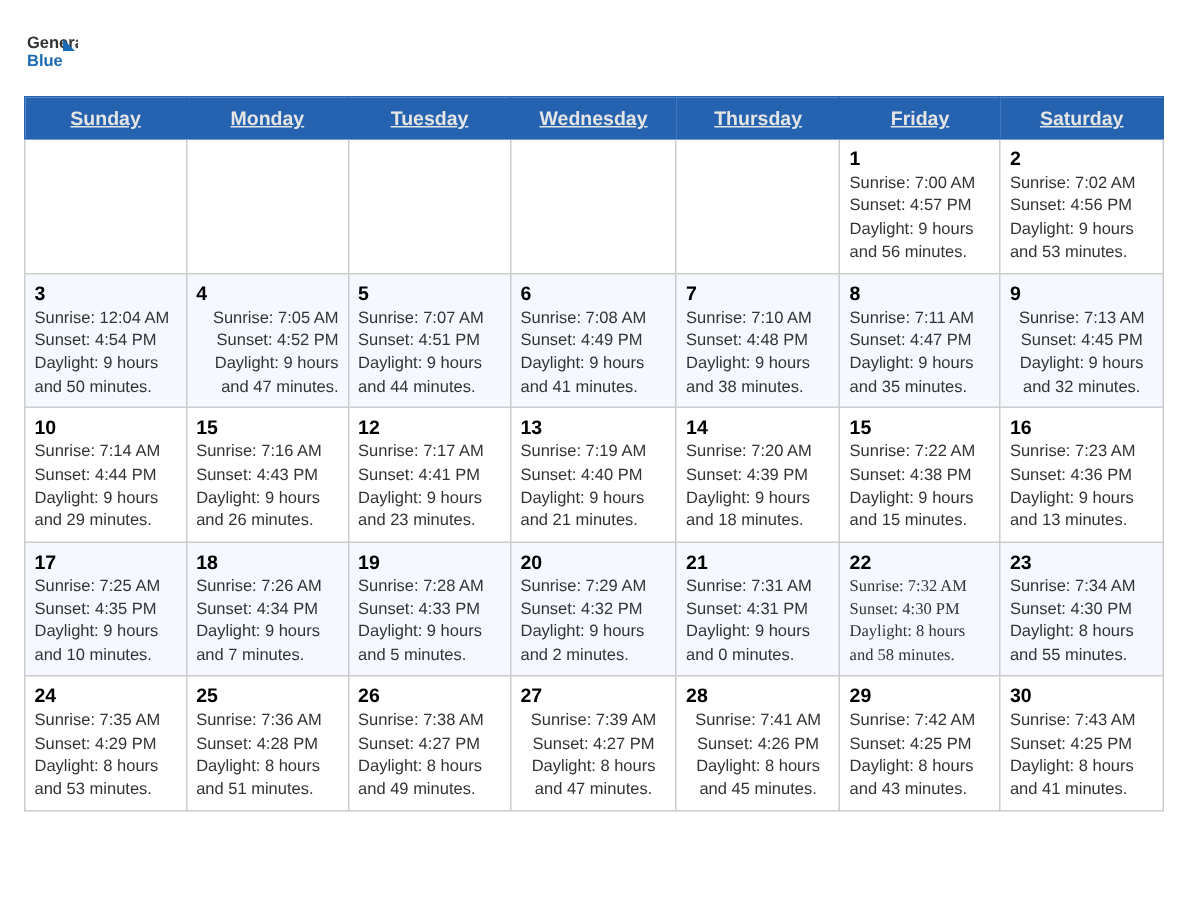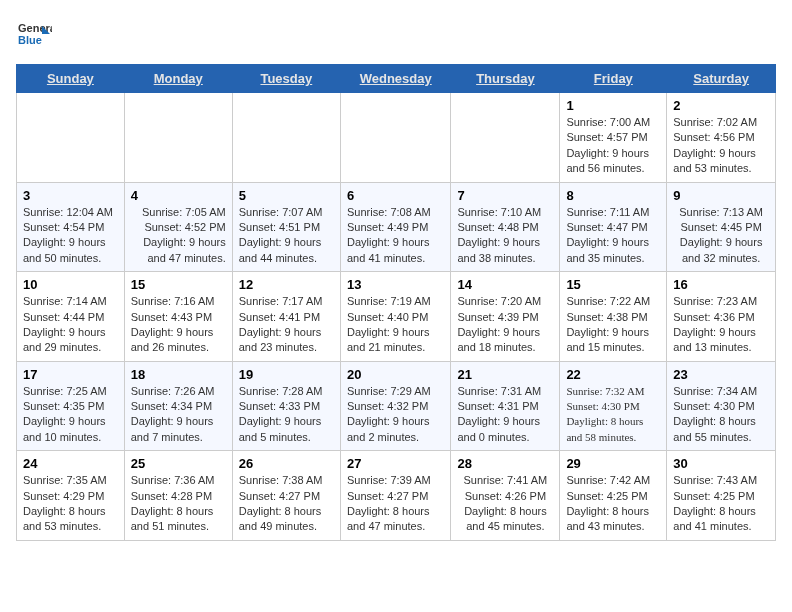--- a/index.html
+++ b/index.html
@@ -268,21 +268,21 @@
 Daylight: 8 hours and 51 minutes.</div>
         </td>
         <td>
           <span class="day-number">26</span>
           <div class="day-info" style="white-space: pre-line;">Sunrise: 7:38 AM
 Sunset: 4:27 PM
 Daylight: 8 hours and 49 minutes.</div>
         </td>
         <td>
           <span class="day-number">27</span>
-          <div class="day-info" style="white-space: pre-line;">Sunrise: 7:39 AM
+          <div class="day-info" style="white-space: pre-line; text-align: center;">Sunrise: 7:39 AM
 Sunset: 4:27 PM
 Daylight: 8 hours and 47 minutes.</div>
         </td>
         <td>
           <span class="day-number">28</span>
           <div class="day-info" style="white-space: pre-line; text-align: center;">Sunrise: 7:41 AM
 Sunset: 4:26 PM
 Daylight: 8 hours and 45 minutes.</div>
         </td>
         <td>

